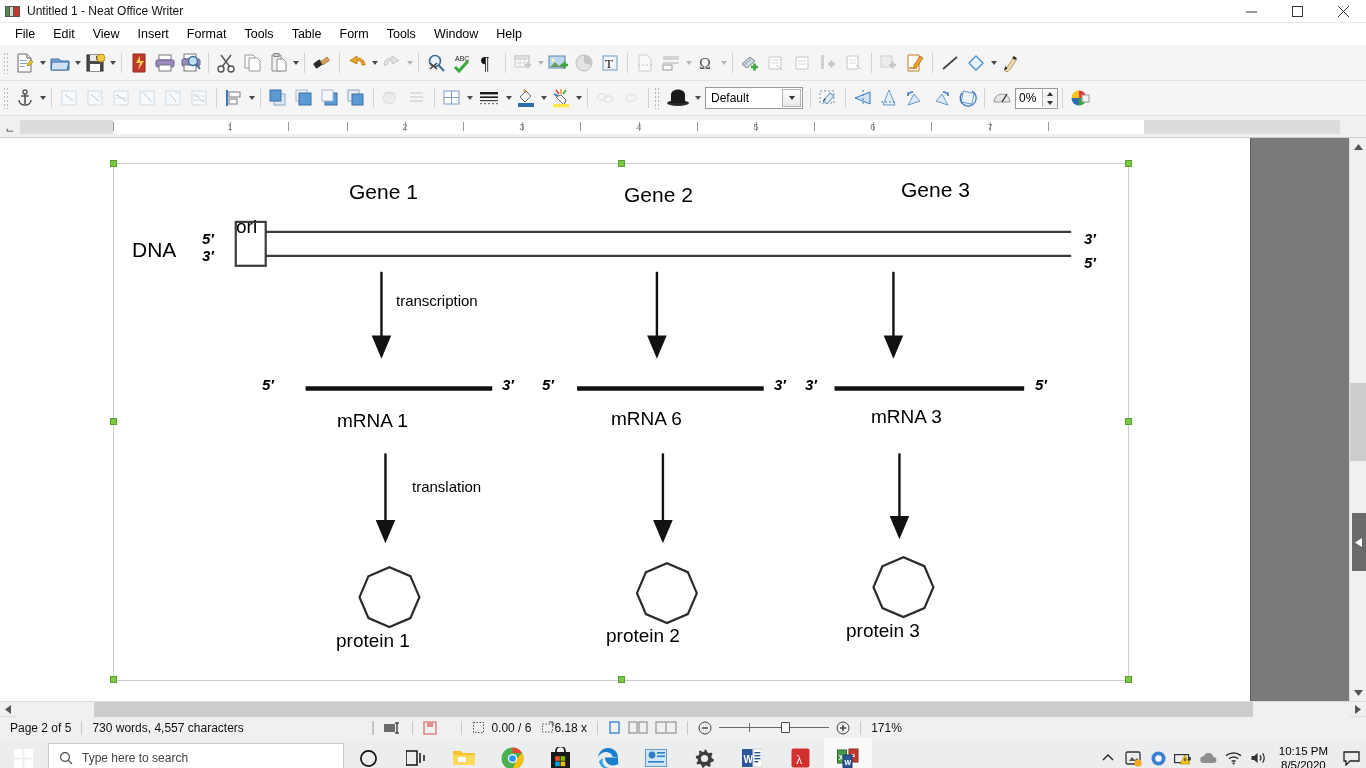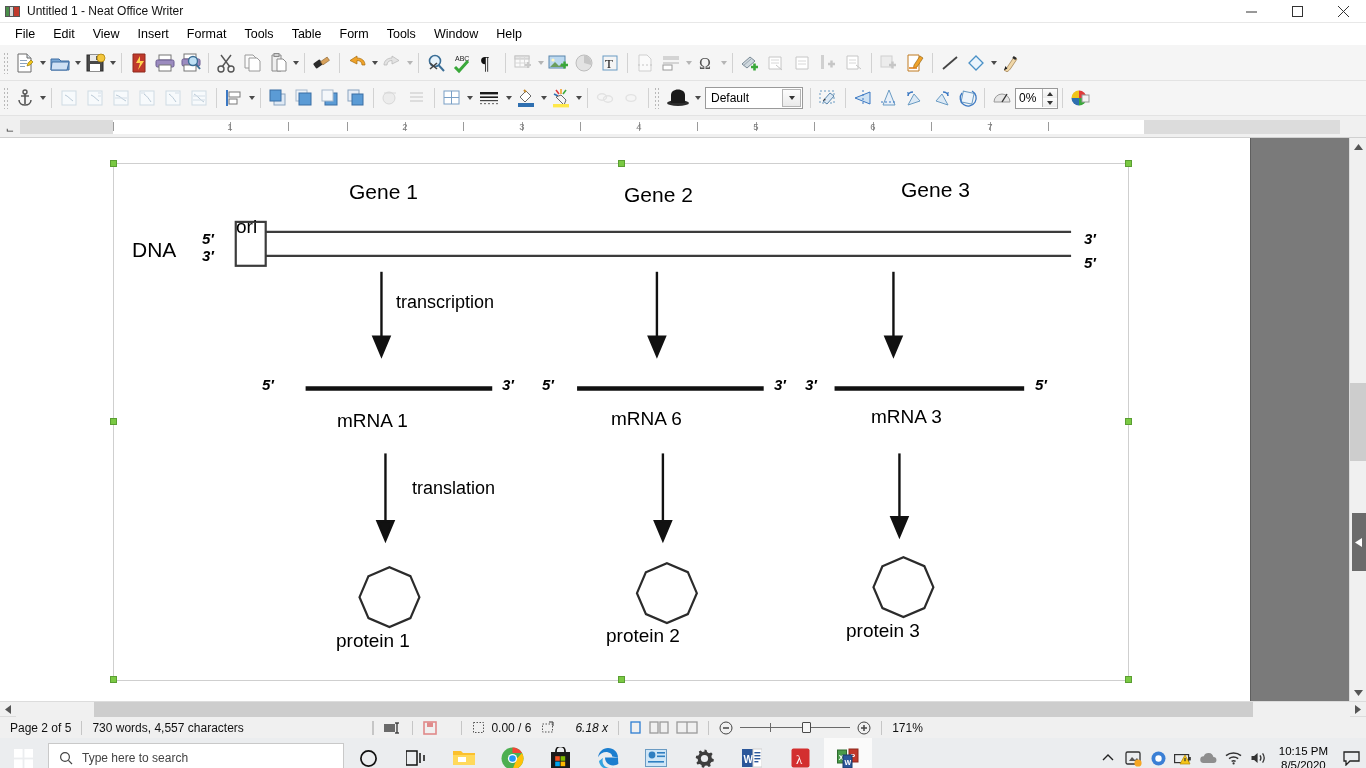--- a/index.html
+++ b/index.html
@@ -82,21 +82,21 @@
   .handle { position:absolute; width:7px; height:7px; background:#7ac943; border:1px solid #5a9e32; }
 
   
   #diagram { position:absolute; inset:0; font-family:"Liberation Serif", serif; color:#1a1a2e; }
   .lbl { position:absolute; white-space:nowrap; }
   .gene-lbl { font-size:21px; }
   .dna-lbl { font-size:21px; }
   .prime { font-size:15px; font-weight:bold; font-style:italic; }
   .mrna-lbl { font-size:19px; }
   .prot-lbl { font-size:19px; }
-  .proc-lbl { font-size:18px; }
+  .proc-lbl { font-size:15px; }
 
   
   #vscroll { position:absolute; right:0; top:0; width:17px; height:563px; background:#f0f0f0;
              border-left:1px solid #dcdcdc; }
   .sb-arrow { width:17px; height:17px; display:flex; align-items:center; justify-content:center; background:#f0f0f0;}
   #vthumb { position:absolute; left:0; top:245px; width:17px; height:78px; background:#cdcdcd; }
   #navbtn { position:absolute; right:0; top:375px; width:14px; height:58px; background:#6b6b6b;
             display:flex; align-items:center; justify-content:center; }
   #hscrollbar { height:15px; background:#f0f0f0; display:flex; align-items:center;
                 border-top:1px solid #dcdcdc; }
@@ -916,21 +916,21 @@
         <rect x="4" y="1.5" width="6" height="4.5" fill="#e08a8a"></rect>
       </svg>
   </div>
   <div class="vsep" style="margin-left:14px;"></div>
   <div class="cell" style="gap:6px;">
     <svg width="13" height="13">
         <rect x="1.5" y="1.5" width="10" height="10" fill="none" stroke="#555" stroke-dasharray="1.5 1.5"></rect>
       </svg>
     <span>0.00 / 6</span>
   </div>
-  <div class="cell" style="gap:21px;padding-left:0;font-style:italic;">
+  <div class="cell" style="gap:0;padding-left:0;">
     <svg width="13" height="13">
         <rect x="1.5" y="3" width="10" height="8" fill="none" stroke="#555" stroke-dasharray="1.5 1.5"></rect>
         <path d="M8 1l4 0 0 4" fill="none" stroke="#333"></path>
       </svg>
     <span>6.18 x</span>
   </div>
   <div class="vsep"></div>
   <div class="cell" style="gap:7px;">
     <svg width="13" height="13">
         <rect x="2" y="1" width="9" height="11" fill="none" stroke="#2d7dd2" stroke-width="1.3"></rect>

